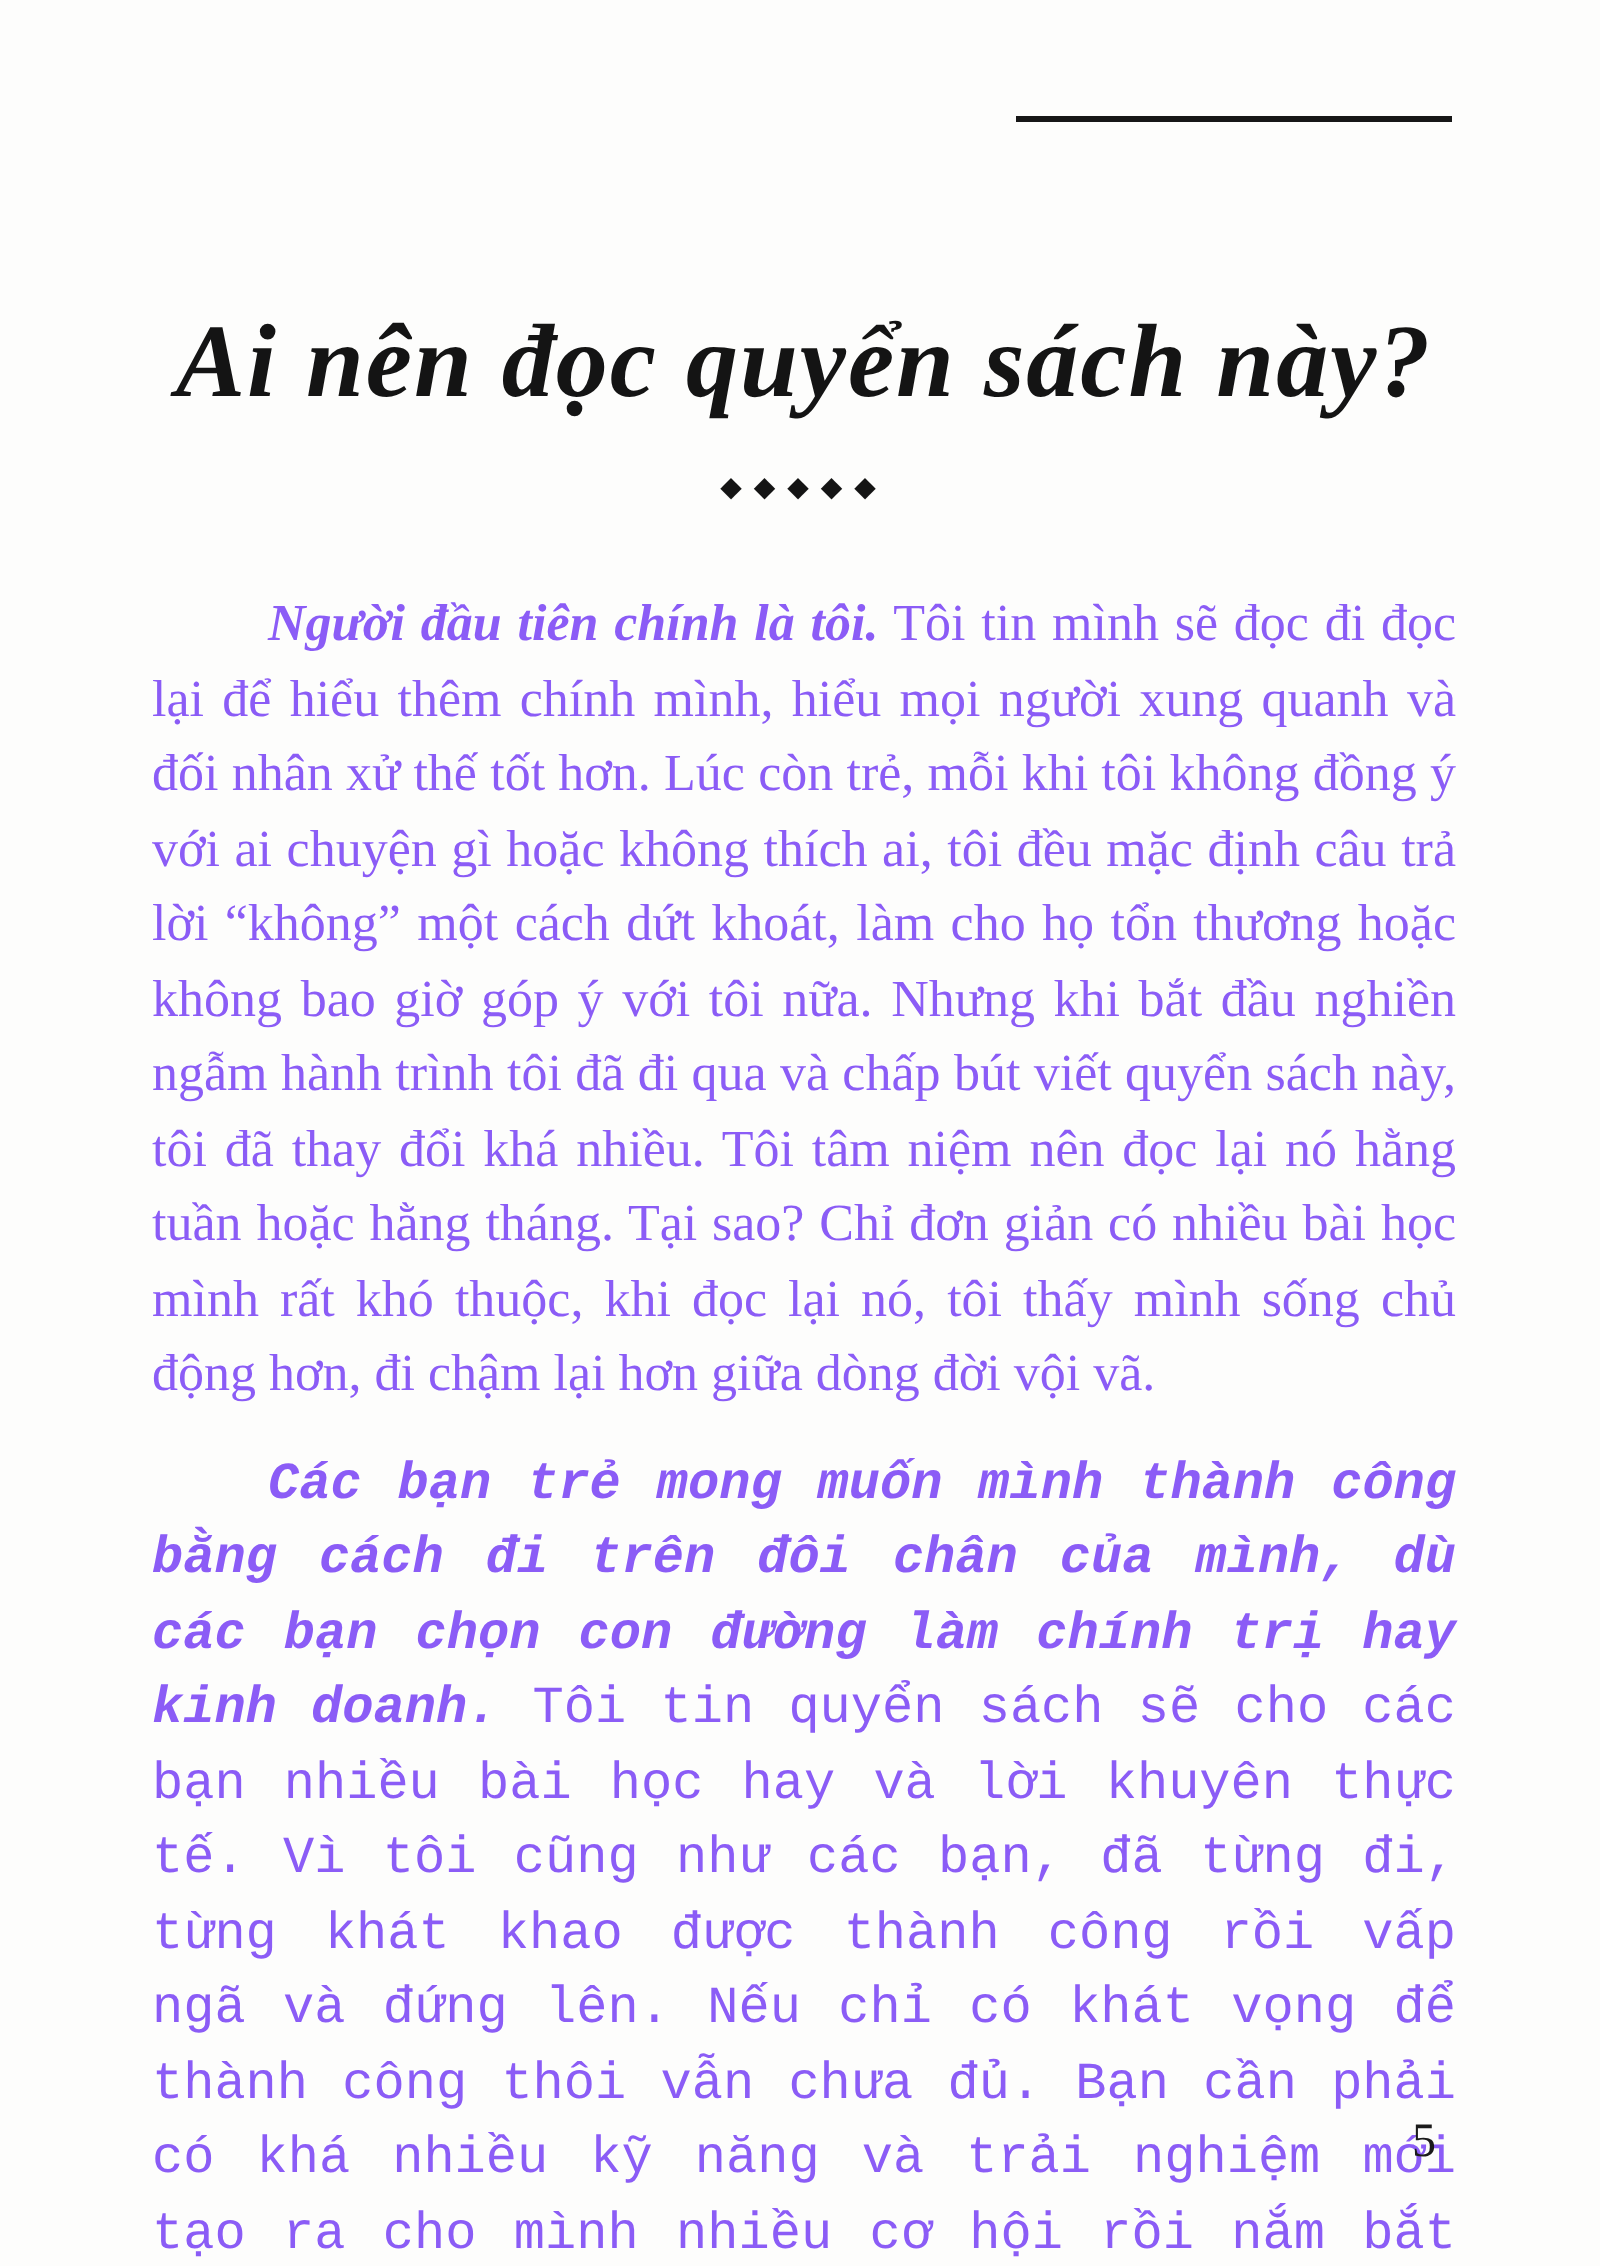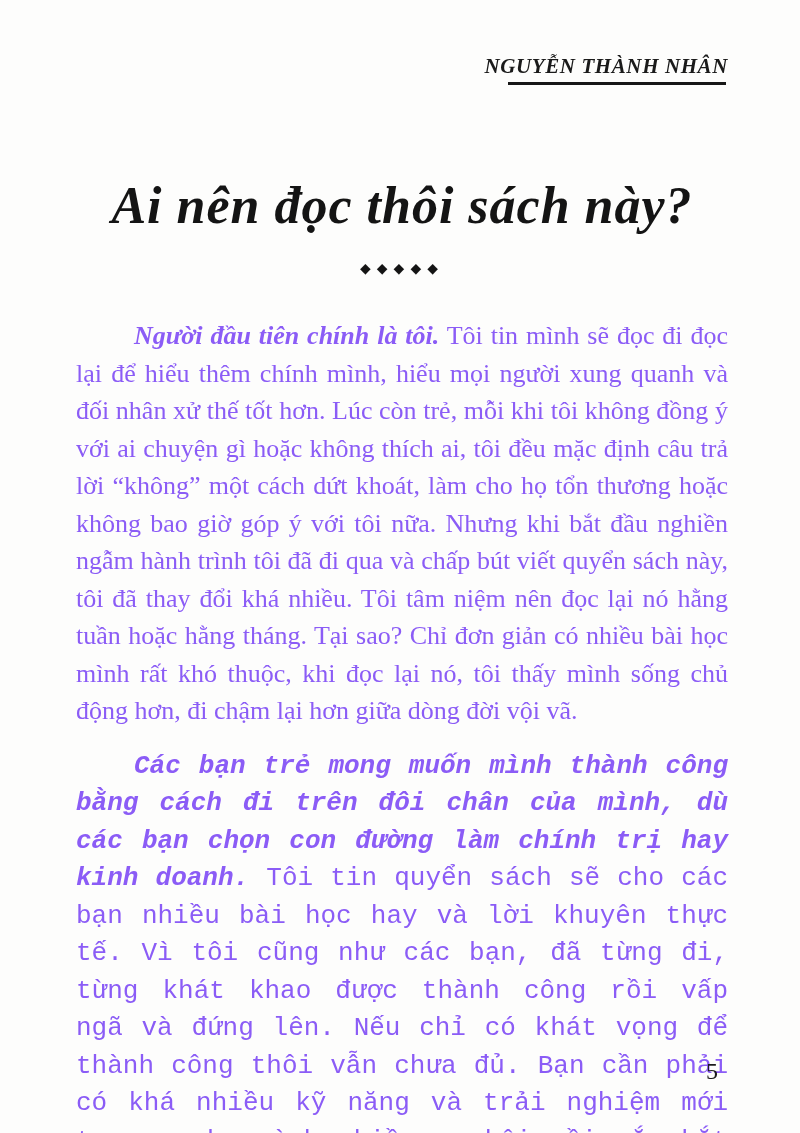--- a/index.html
+++ b/index.html
@@ -83,25 +83,24 @@
     font-size: 24px;
     color: #1b1b1b;
   }
 </style>
 </head>
 <body>
 
 <div class="page">
 
   <header class="running-head">
-    <div class="author">NGUYỄN THÀNH NHÂN</div>
     <div class="head-rule"></div>
   </header>
 
-  <h1 class="chapter-title">Ai nên đọc thôi sách này?</h1>
+  <h1 class="chapter-title">Ai nên đọc quyển sách này?</h1>
 
   <div class="ornament">◆◆◆◆◆</div>
 
   <main class="body-text">
     <p><span class="lead">Người đầu tiên chính là tôi.</span><span> Tôi tin mình sẽ đọc đi đọc lại để hiểu thêm chính mình, hiểu mọi người xung quanh và đối nhân xử thế tốt hơn. Lúc còn trẻ, mỗi khi tôi không đồng ý với ai chuyện gì hoặc không thích ai, tôi đều mặc định câu trả lời “không” một cách dứt khoát, làm cho họ tổn thương hoặc không bao giờ góp ý với tôi nữa. Nhưng khi bắt đầu nghiền ngẫm hành trình tôi đã đi qua và chấp bút viết quyển sách này, tôi đã thay đổi khá nhiều. Tôi tâm niệm nên đọc lại nó hằng tuần hoặc hằng tháng. Tại sao? Chỉ đơn giản có nhiều bài học mình rất khó thuộc, khi đọc lại nó, tôi thấy mình sống chủ động hơn, đi chậm lại hơn giữa dòng đời vội vã.</span></p>
 
     <p><span class="lead">Các bạn trẻ mong muốn mình thành công bằng cách đi trên đôi chân của mình, dù các bạn chọn con đường làm chính trị hay kinh doanh.</span><span> Tôi tin quyển sách sẽ cho các bạn nhiều bài học hay và lời khuyên thực tế. Vì tôi cũng như các bạn, đã từng đi, từng khát khao được thành công rồi vấp ngã và đứng lên. Nếu chỉ có khát vọng để thành công thôi vẫn chưa đủ. Bạn cần phải có khá nhiều kỹ năng và trải nghiệm mới tạo ra cho mình nhiều cơ hội rồi nắm bắt nó để thành công. Hãy nhớ rằng, cơ hội không tự dưng mà đến, nhất định phải do chính chúng ta tạo ra.</span></p>
   </main>
 
   <div class="page-number">5</div>

